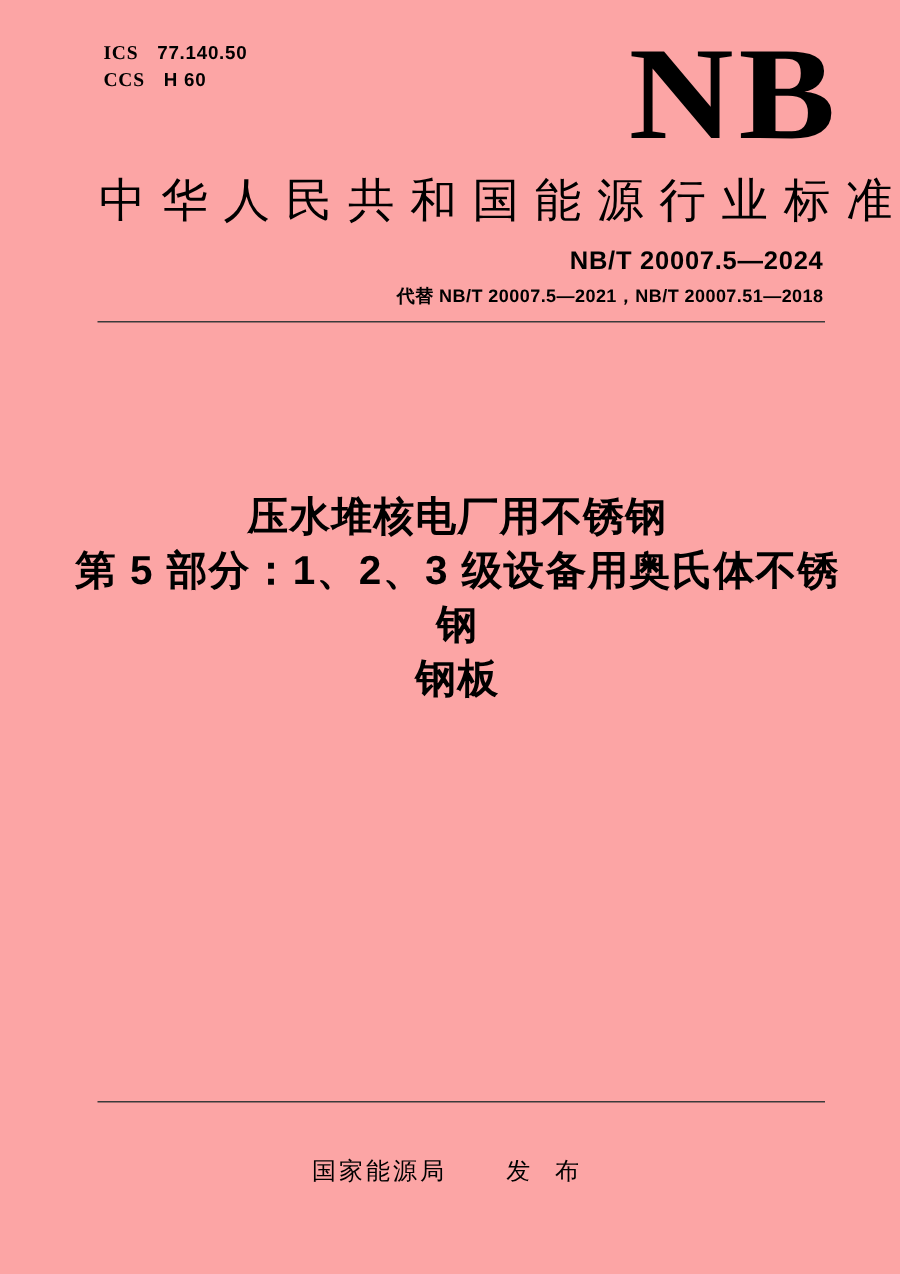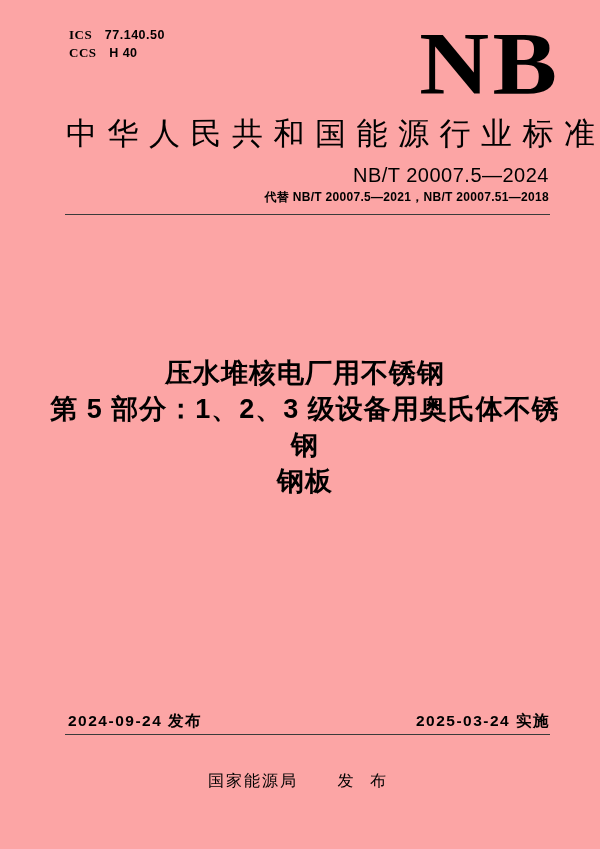--- a/index.html
+++ b/index.html
@@ -57,22 +57,22 @@
     font-size: 31px;
     font-weight: 500;
     letter-spacing: 10.5px;
     white-space: nowrap;
   }
 
   .std-code {
     position: absolute;
     right: 51px;
     top: 164px;
-    font-size: 20px;
-    font-weight: normal;
+    font-size: 17px;
+    font-weight: bold;
     letter-spacing: 0.5px;
     white-space: nowrap;
   }
 
   .std-replaces {
     position: absolute;
     right: 51px;
     top: 189px;
     font-size: 12px;
     font-weight: 700;
@@ -94,21 +94,20 @@
   .title-cn {
     position: absolute;
     left: 40px;
     right: 30px;
     top: 326px;
     text-align: center;
     font-size: 27px;
     font-weight: bold;
     line-height: 36px;
     letter-spacing: 1px;
-    margin-top: 29px;
   }
 
   
   .title-en {
     position: absolute;
     left: 30px;
     right: 20px;
     top: 440px;
     text-align: center;
     font-family: "Liberation Serif", serif;
@@ -149,45 +148,41 @@
 
 <div class="page">
 
   <div class="ics-block">
     <div class="code-row">
       <span class="code-label">ICS</span>
       <span class="code-value">77.140.50</span>
     </div>
     <div class="code-row">
       <span class="code-label">CCS</span>
-      <span class="code-value">H 40</span>
+      <span class="code-value">H 60</span>
     </div>
   </div>
 
   <div class="nb-logo">NB</div>
 
   <div class="std-name">中华人民共和国能源行业标准</div>
 
   <div class="std-code">NB/T 20007.5—2024</div>
 
   <div class="std-replaces">代替 NB/T 20007.5—2021，NB/T 20007.51—2018</div>
 
   <div class="rule rule-top"></div>
 
   <div class="title-cn">
     <div class="title-line">压水堆核电厂用不锈钢</div>
     <div class="title-line">第 5 部分：1、2、3 级设备用奥氏体不锈钢</div>
     <div class="title-line">钢板</div>
   </div>
 
 
-  <div class="dates">
-    <span>2024-09-24 发布</span>
-    <span>2025-03-24 实施</span>
-  </div>
 
   <div class="rule rule-bottom"></div>
 
   <div class="footer">
     <span>国家能源局</span>
     <span class="publish-label">发 布</span>
   </div>
 
 </div>
 

